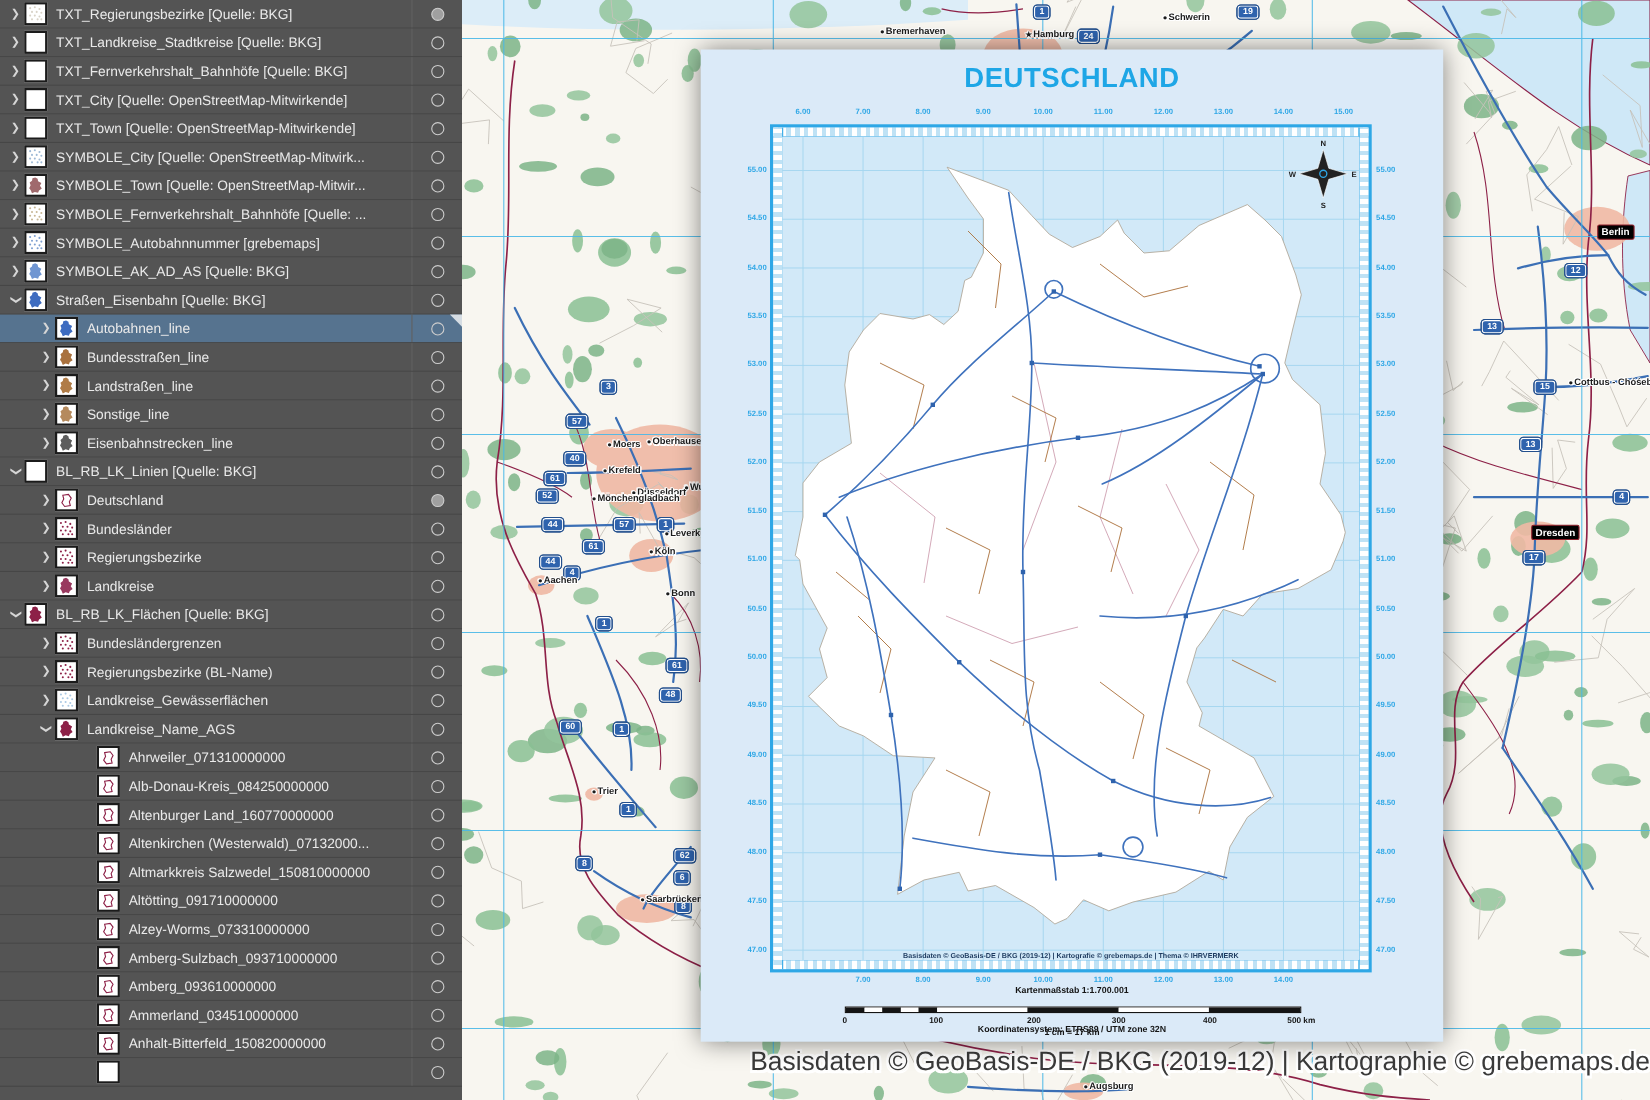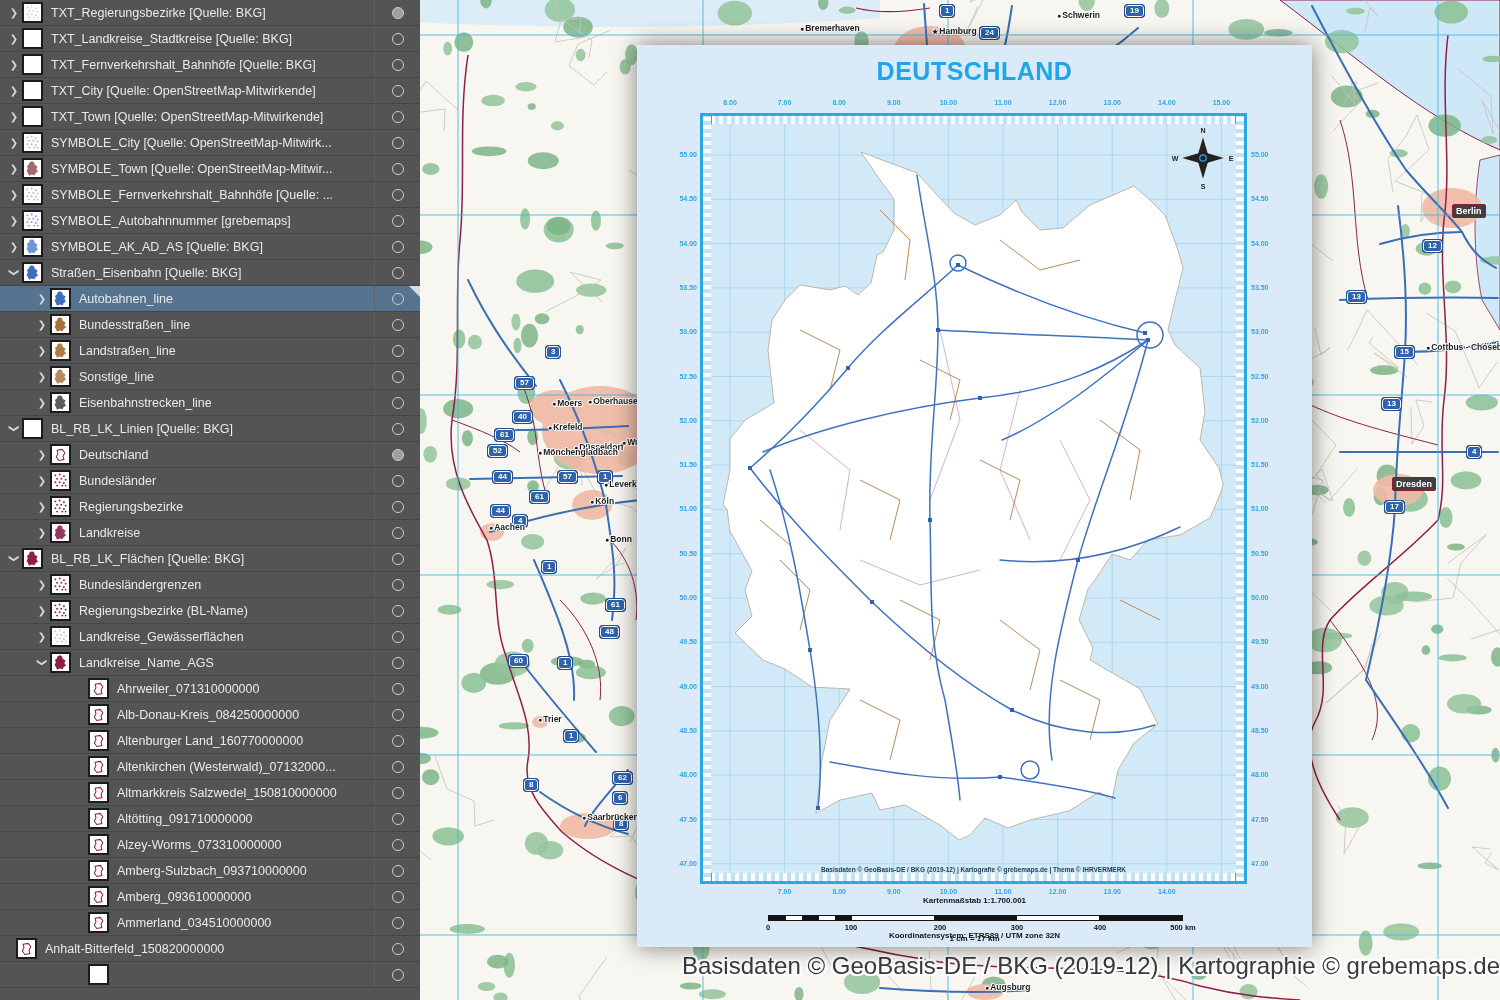--- a/index.html
+++ b/index.html
@@ -24,21 +24,21 @@
   .seltri{position:absolute;right:0;top:0;width:0;height:0;
           border-right:11px solid #d6dde3;border-bottom:11px solid transparent;}
 
   
   #map-area{position:absolute;left:420px;top:0;width:1080px;height:1000px;background:#f7f5ef;}
   #bg-svg{position:absolute;left:0;top:0;}
   #bg-overlay{position:absolute;left:0;top:0;width:1080px;height:1000px;}
   .bgcity{position:absolute;font-size:8.5px;font-weight:bold;color:#1c1c1c;white-space:nowrap;
           text-shadow:-1px 0 #fff,1px 0 #fff,0 -1px #fff,0 1px #fff,1px 1px #fff,-1px -1px #fff;}
   .bgcity .mk{font-size:7px;margin-right:1px;}
-  .bgcity.box{background:#404040;border:1px solid #8e1f2a;color:#fff;text-shadow:none;
+  .bgcity.box{background:#000000;border:1px solid #8e1f2a;color:#fff;text-shadow:none;
               padding:0 3px;border-radius:2px;font-size:9px;line-height:12px;}
   .shield{position:absolute;background:#2f63ad;border:1px solid #fff;outline:1px solid #24508d;
           color:#fff;font-size:8px;font-weight:bold;line-height:10px;padding:0 4px;border-radius:3px;
           box-shadow:0 0 0 1px #24508d;}
   #attr-bar{position:absolute;left:262px;top:952px;font-size:24px;color:#3a3a3a;white-space:nowrap;
             text-shadow:-2px 0 #fff,2px 0 #fff,0 -2px #fff,0 2px #fff,2px 2px #fff,-2px -2px #fff,2px -2px #fff,-2px 2px #fff;}
 
   
   #page{position:absolute;left:217px;top:45px;width:675px;height:902px;background:#dbeaf8;
         box-shadow:0 0 22px rgba(0,0,0,.5);}
@@ -580,21 +580,21 @@
         <span class="thumb">
           <svg viewBox="0 0 20 20">
             <path d="M6,5 L12,4 L15,8 L13,12 L14,16 L8,17 L5,13 L7,9 Z" fill="none" stroke="#8d2047" stroke-width="1.2"></path>
           </svg>
         </span>
         <span class="lbl">Ammerland_034510000000</span>
         <div class="tcol">
           <span class="circ"></span>
         </div>
       </div>
-      <div class="row" style="">
+      <div class="row" style="padding-left: 72px;">
         <span class="arrow none">❯</span>
         <span class="thumb">
           <svg viewBox="0 0 20 20">
             <path d="M6,5 L12,4 L15,8 L13,12 L14,16 L8,17 L5,13 L7,9 Z" fill="none" stroke="#8d2047" stroke-width="1.2"></path>
           </svg>
         </span>
         <span class="lbl">Anhalt-Bitterfeld_150820000000</span>
         <div class="tcol">
           <span class="circ"></span>
         </div>

